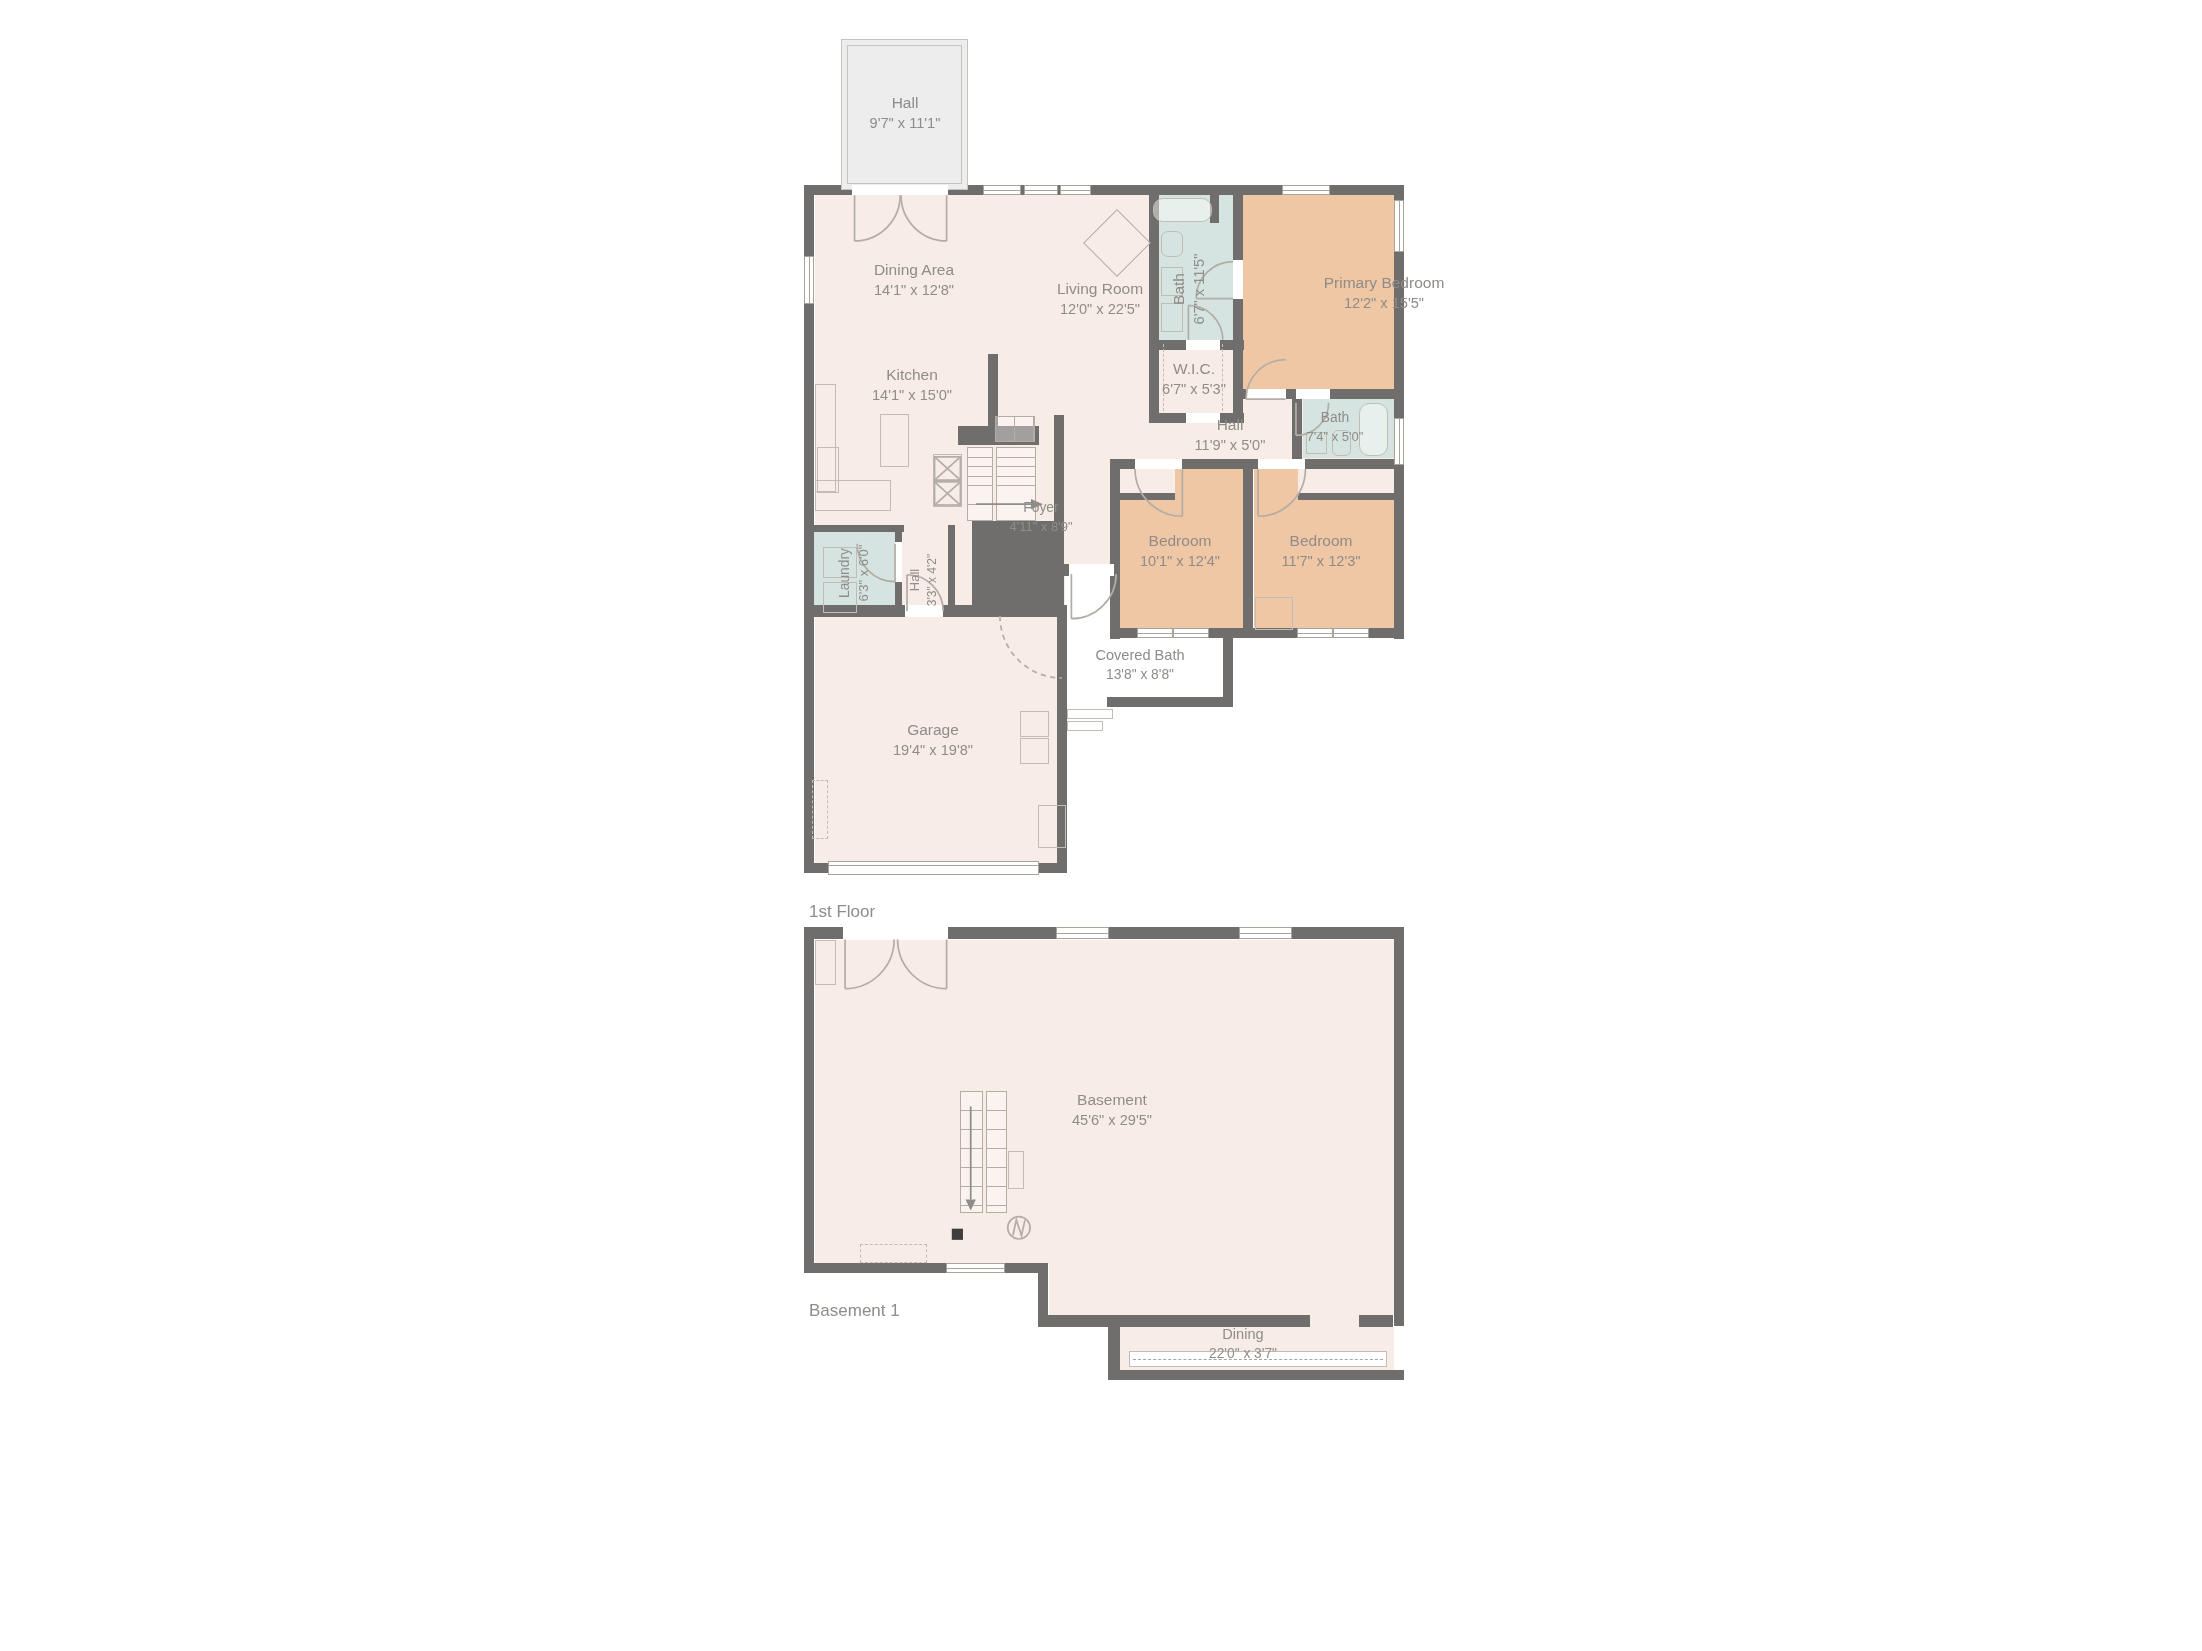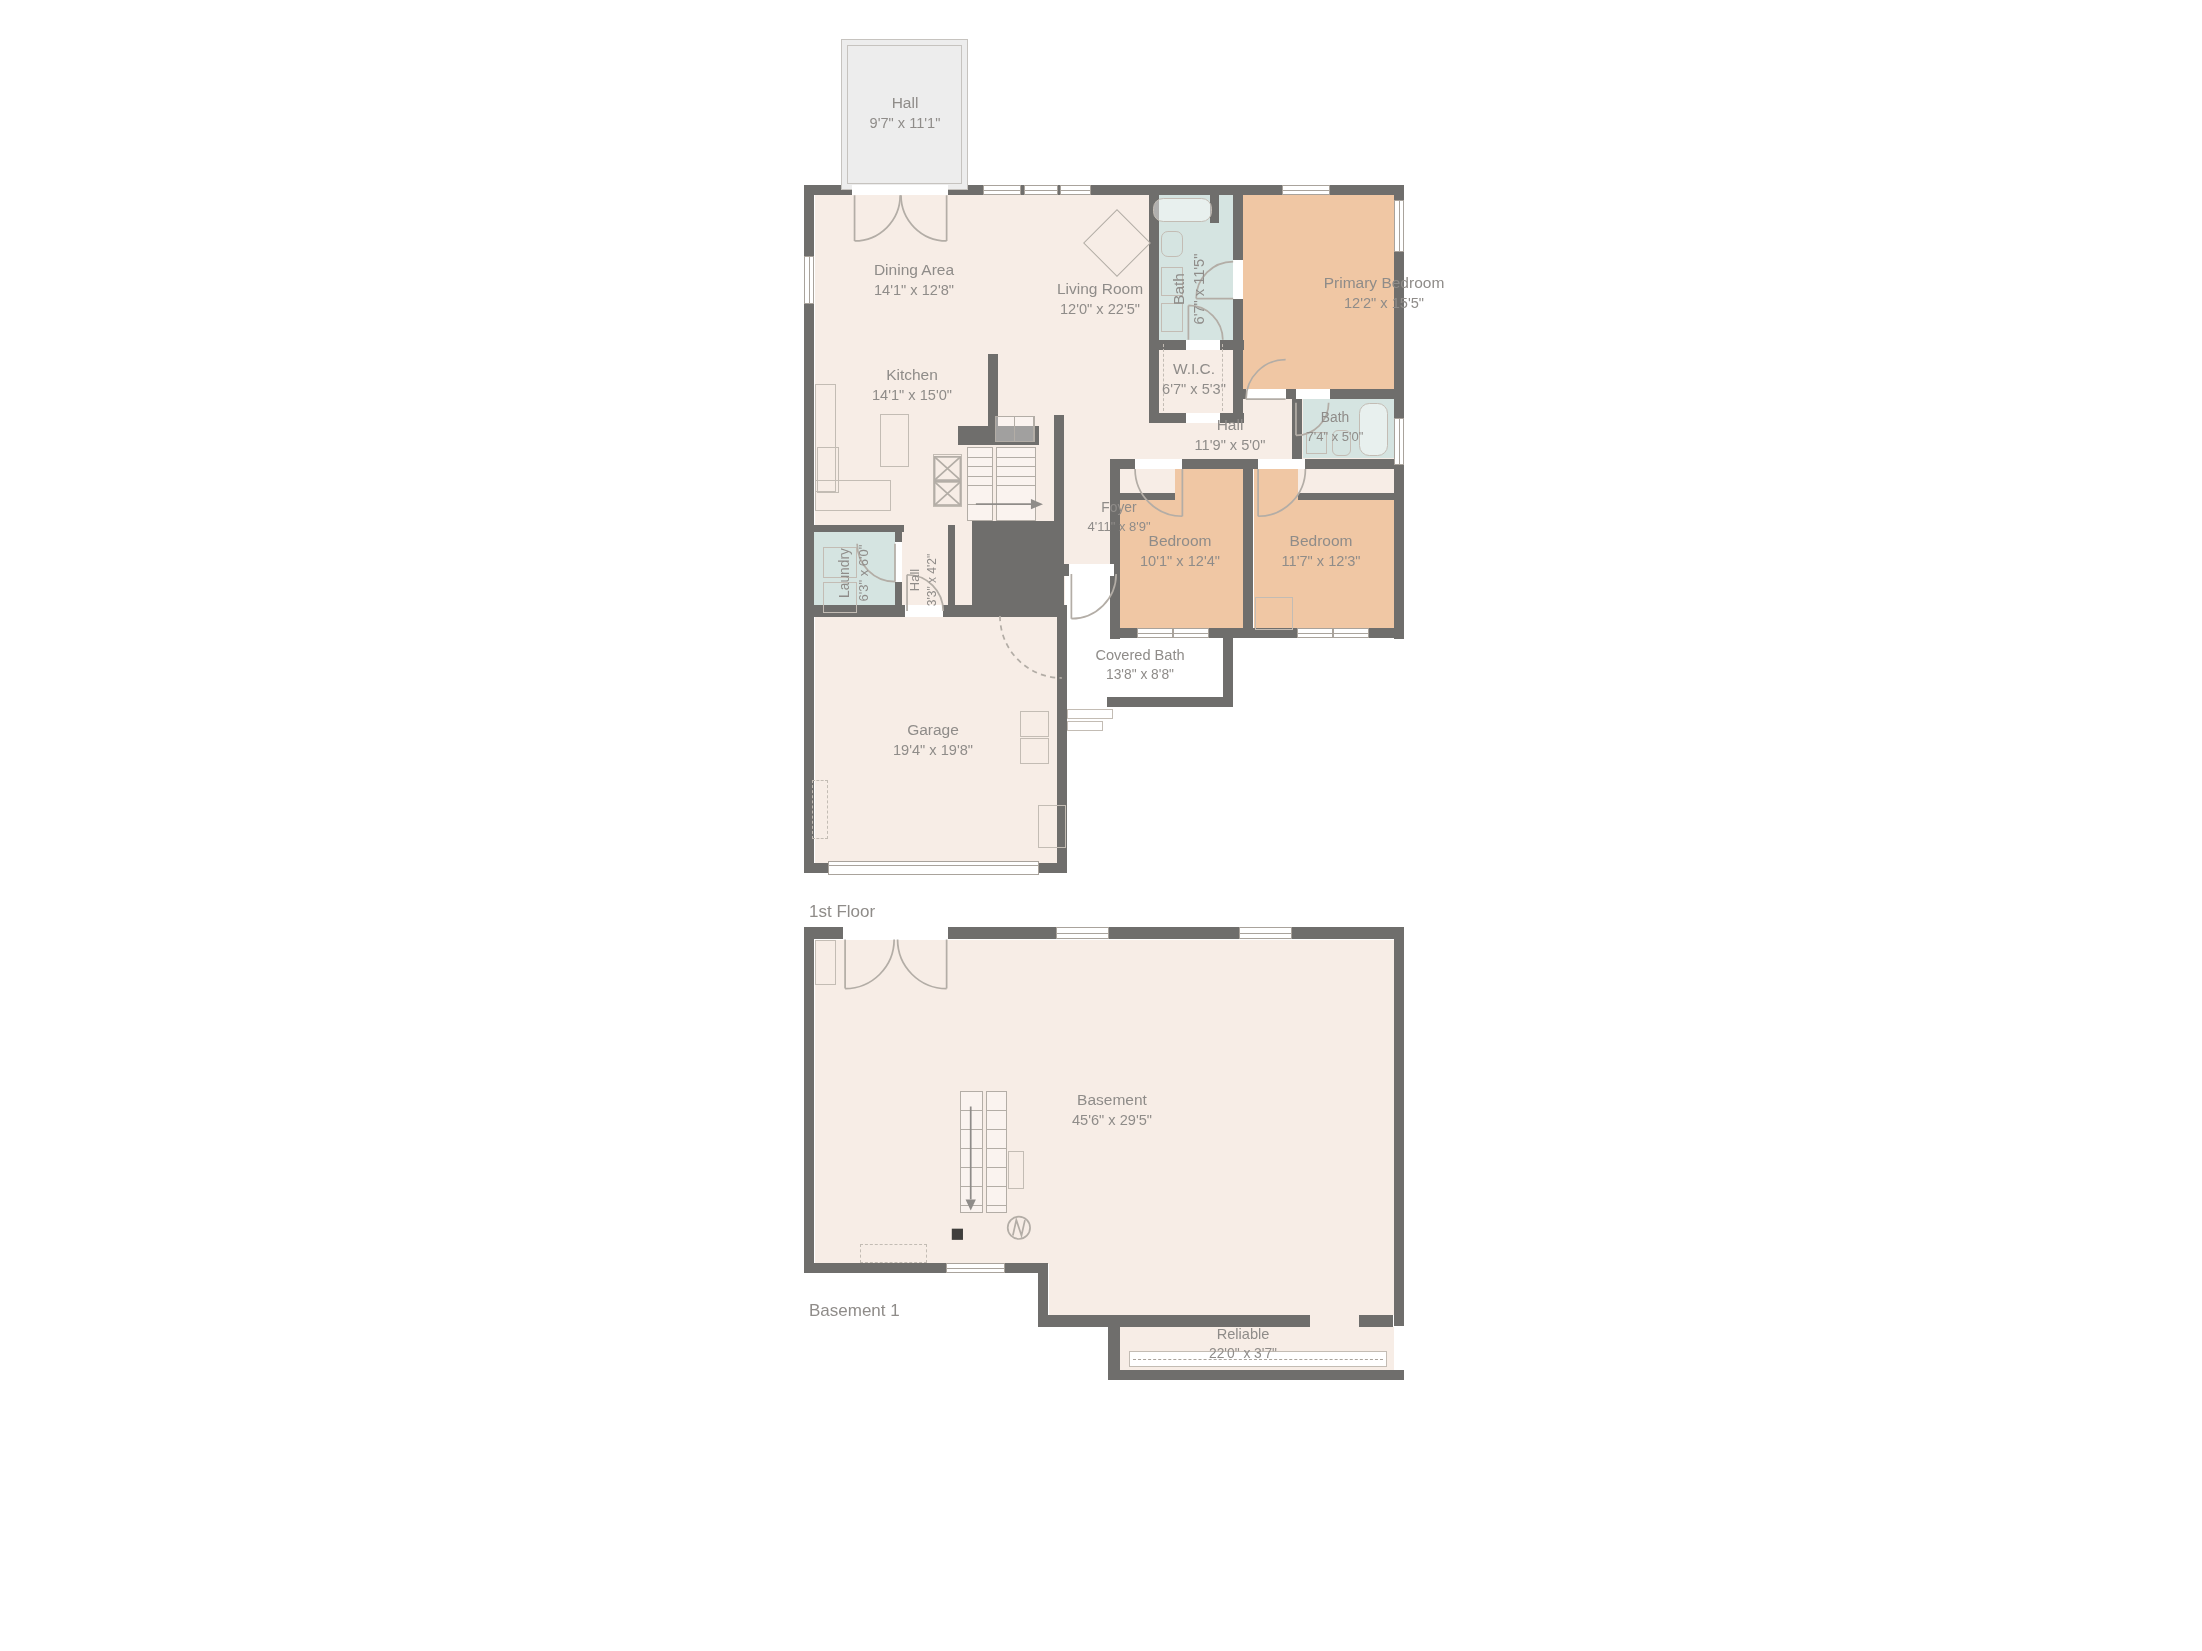--- a/index.html
+++ b/index.html
@@ -260,21 +260,21 @@
     <span class="dm" style="font-size:13px;">7'4" x 5'0"</span>
   </div>
   <div class="rlabel" style="left:1180px;top:551px;">
     <span class="nm">Bedroom</span>
     <span class="dm">10'1" x 12'4"</span>
   </div>
   <div class="rlabel" style="left:1321px;top:551px;">
     <span class="nm">Bedroom</span>
     <span class="dm">11'7" x 12'3"</span>
   </div>
-  <div class="rlabel" style="left:1119px;top:517px;font-size:13.8px;text-align:center;">
+  <div class="rlabel" style="left:1041px;top:517px;font-size:13.8px;text-align:center;">
     <span class="nm">Foyer</span>
     <span class="dm" style="font-size:13px;">4'11" x 8'9"</span>
   </div>
   <div class="rlabel vert" style="left:854px;top:573px;font-size:13.8px;">
     <span class="nm">Laundry</span>
     <span class="dm" style="font-size:13px;">6'3" x 6'0"</span>
   </div>
   <div class="rlabel vert" style="left:923px;top:580px;font-size:13px;">
     <span class="nm">Hall</span>
     <span class="dm" style="font-size:12px;">3'3" x 4'2"</span>
@@ -285,21 +285,21 @@
   </div>
   <div class="rlabel" style="left:1140px;top:665px;font-size:14.6px;">
     <span class="nm">Covered Bath</span>
     <span class="dm" style="font-size:13.8px;">13'8" x 8'8"</span>
   </div>
   <div class="rlabel" style="left:1112px;top:1110px;">
     <span class="nm">Basement</span>
     <span class="dm">45'6" x 29'5"</span>
   </div>
   <div class="rlabel" style="left:1243px;top:1344px;font-size:14.6px;">
-    <span class="nm">Reliable</span>
+    <span class="nm">Dining</span>
     <span class="dm" style="font-size:13.8px;">22'0" x 3'7"</span>
   </div>
 
   <div class="floorlabel" style="left:809px;top:902px;">1st Floor</div>
   <div class="floorlabel" style="left:809px;top:1301px;">Basement 1</div>
 
 </div>
 
 
 </body></html>

